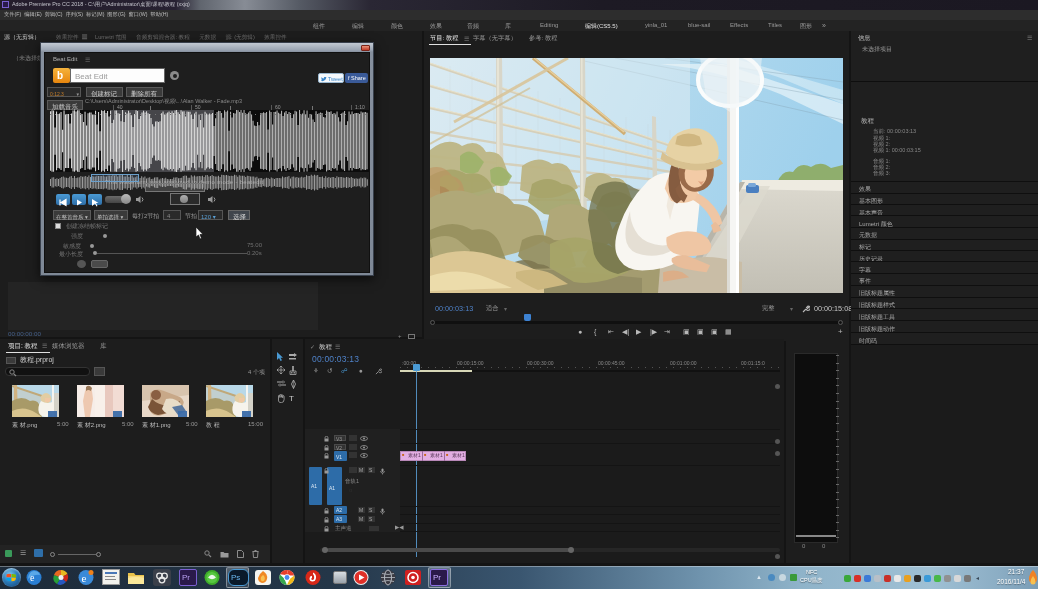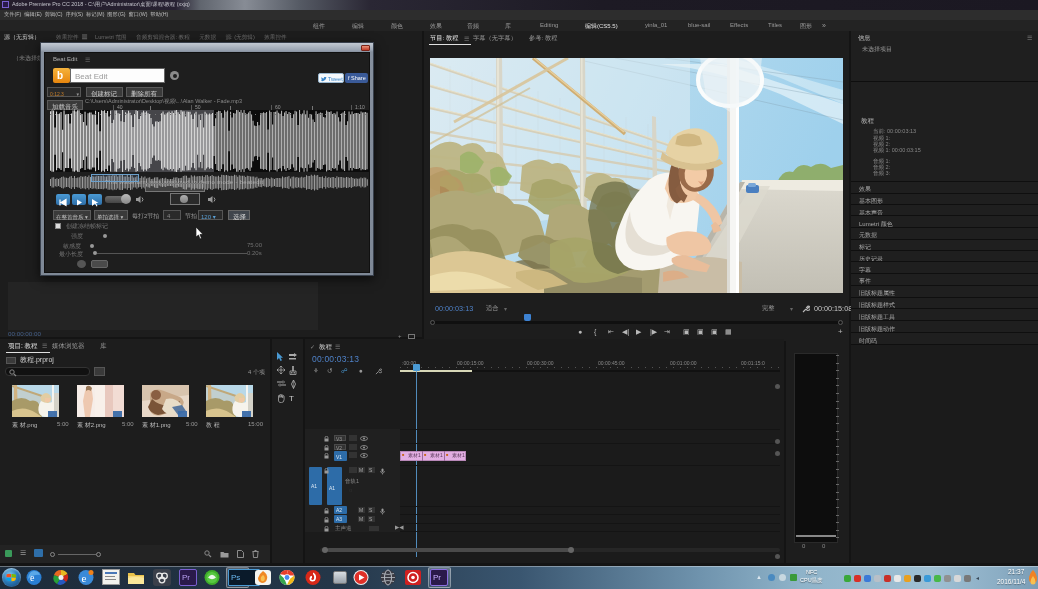--- a/index.html
+++ b/index.html
@@ -667,21 +667,21 @@
         <span style="position:absolute;left:2px;top:3px;font-size:8px;color:#b8a0f0;font-family:'Liberation Sans',sans-serif;">Pr</span>
       </div>
     </div>
     <div class="abs" style="left:203px;top:3px;width:18px;height:17px;"><svg width="18" height="17" viewBox="0 0 18 17">
         <circle cx="9" cy="8.5" r="7.5" fill="#3fae2a"></circle>
         <circle cx="9" cy="8.5" r="5.5" fill="#58c842"></circle>
         <path d="M5 8.5 Q9 3 13 8.5 Q9 12 5 8.5 z" fill="#eef8ee"></path>
       </svg></div>
     <div class="abs" style="left:226px;top:1px;width:23px;height:21px;background:linear-gradient(180deg,rgba(255,255,255,0.25),rgba(255,255,255,0.08));border:1px solid rgba(255,255,255,0.35);border-radius:2px;"></div>
     <div class="abs" style="left:228px;top:3px;width:18px;height:17px;">
-      <div style="width:32px;height:17px;background:#0a1a2a;border:1px solid #4a9ad4;border-radius:1px;position:relative">
+      <div style="width:21px;height:17px;background:#0a1a2a;border:1px solid #4a9ad4;border-radius:6px;position:relative">
         <span style="position:absolute;left:2px;top:3px;font-size:8px;color:#6ab8f0;font-family:'Liberation Sans',sans-serif;">Ps</span>
       </div>
     </div>
     <div class="abs" style="left:254px;top:3px;width:18px;height:17px;"><svg width="18" height="17" viewBox="0 0 18 17">
         <rect x="1" y="1" width="16" height="15" rx="3" fill="#f5f5f0"></rect>
         <path d="M9 2 Q14 5 13 10 Q12 14 8 14 Q4 13 4 9 Q5 5 9 2 z" fill="#f08822"></path>
         <path d="M9 6 Q11.5 8 10.5 11 Q9.5 13 7.5 12 Q6 10 7 8 z" fill="#f8c050"></path>
       </svg></div>
     <div class="abs" style="left:278px;top:3px;width:18px;height:17px;"><svg width="18" height="17" viewBox="0 0 18 17">
         <circle cx="9" cy="8.5" r="7.5" fill="#fff"></circle>

